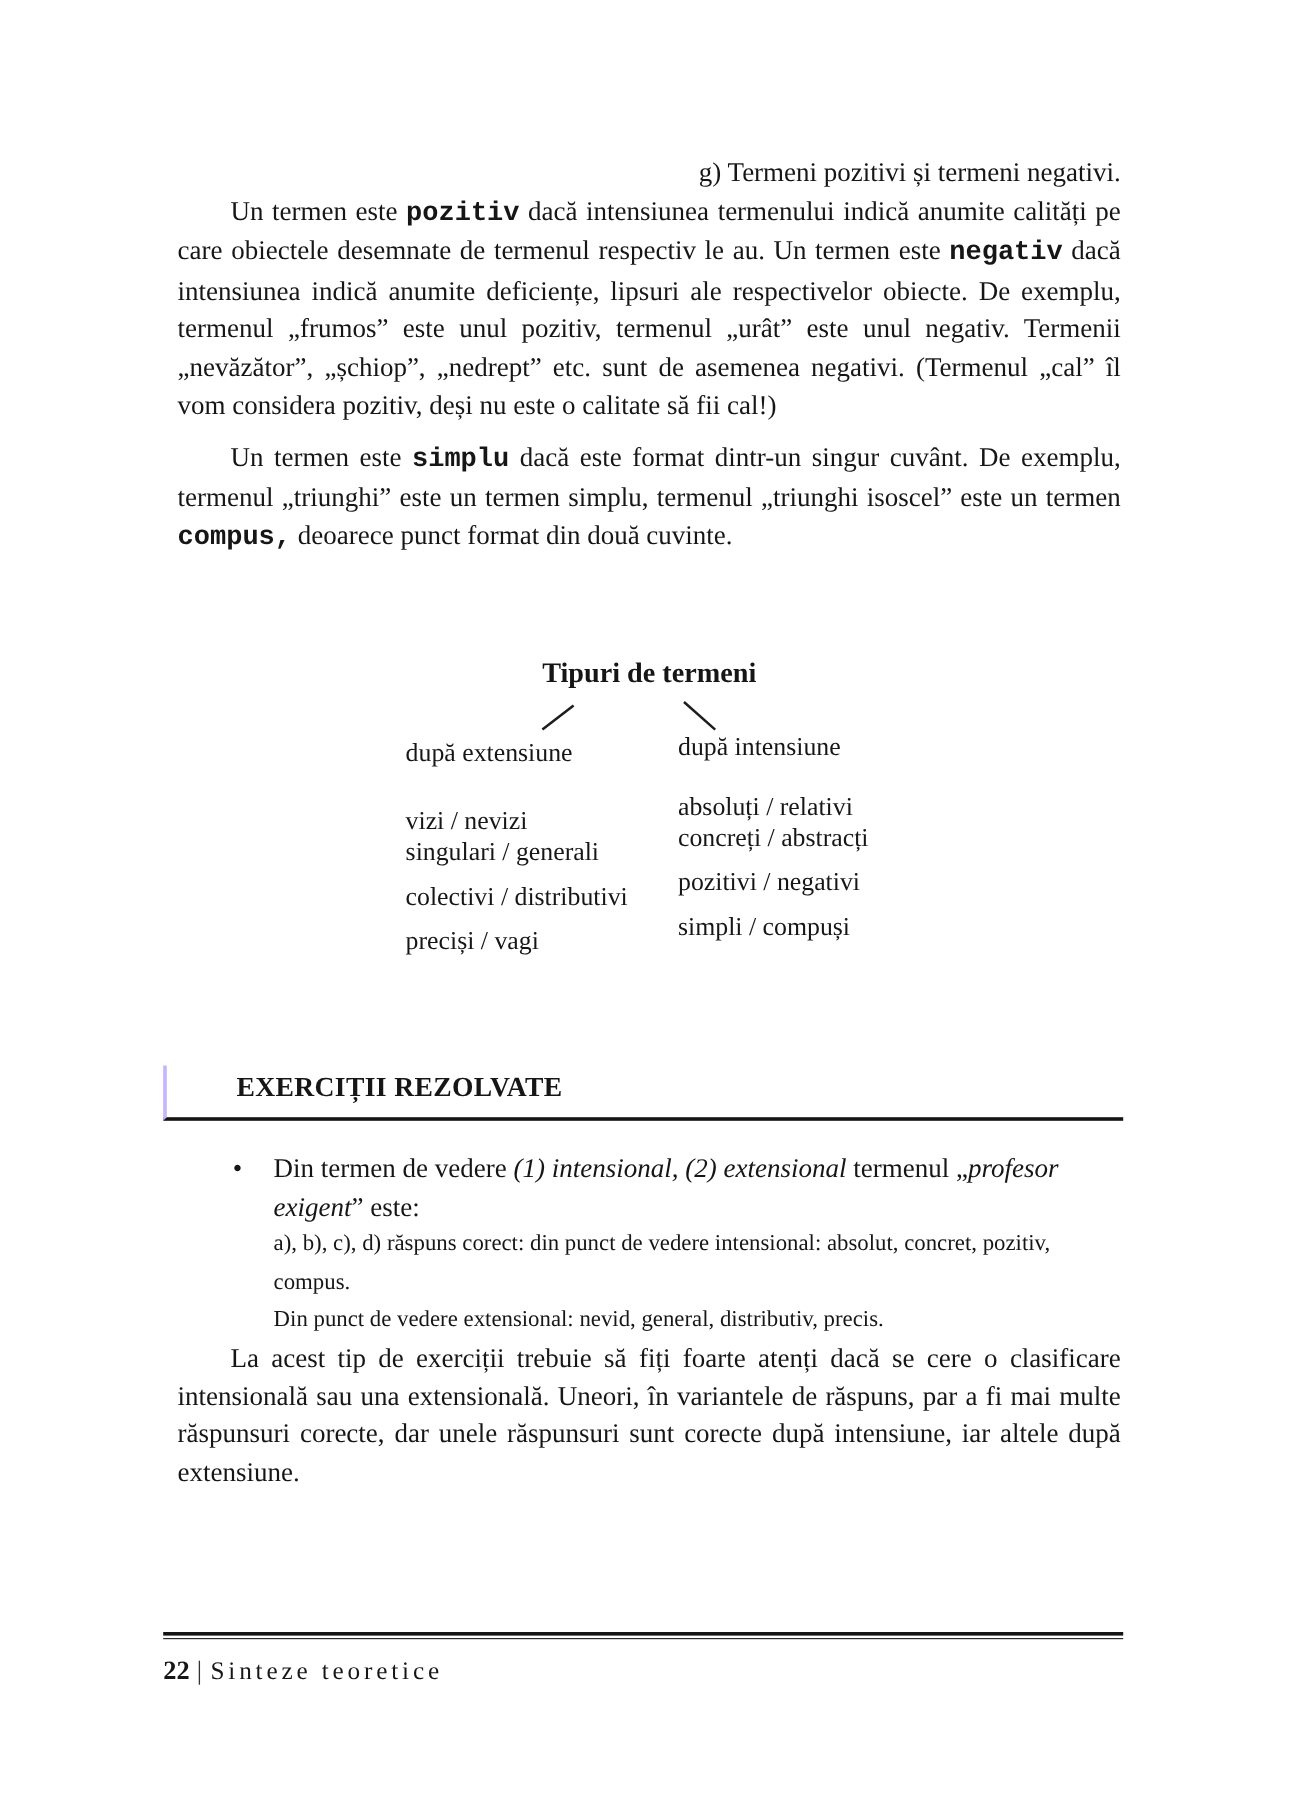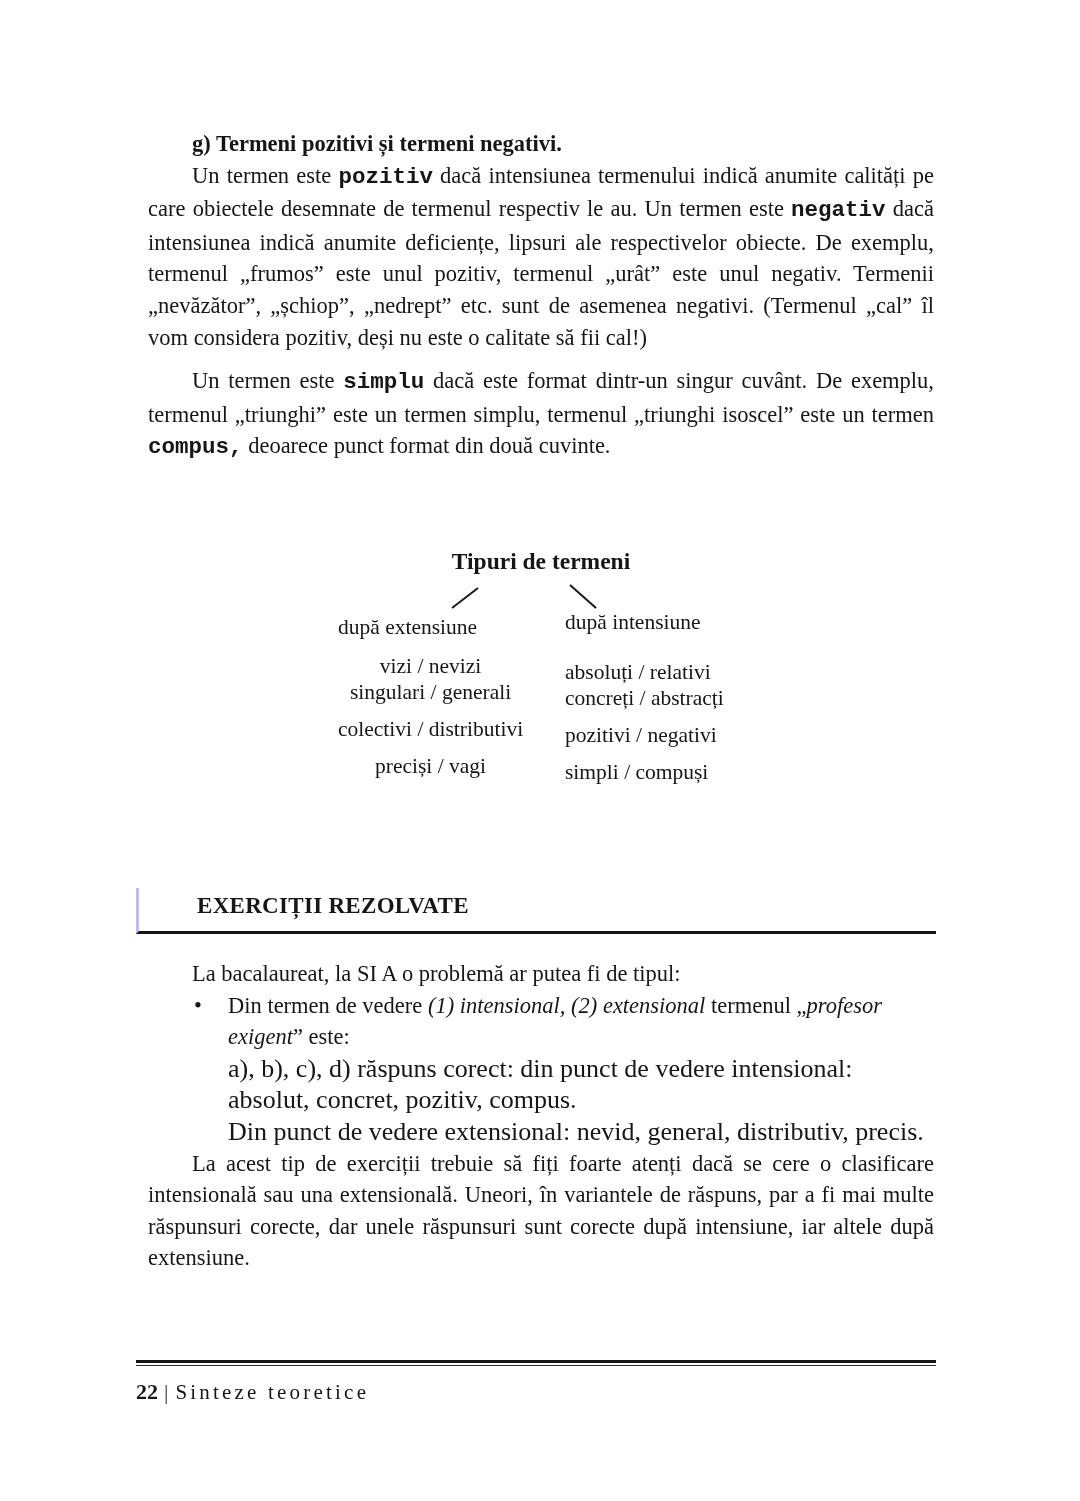--- a/index.html
+++ b/index.html
@@ -41,23 +41,23 @@
     text-align: justify;
     text-justify: inter-word;
     text-indent: 44px;
     hyphens: none;
   }
 
   h3.subhead {
     margin: 0;
     font-size: 22.5px;
     line-height: 31.6px;
-    font-weight: bold;
-    text-indent: 44px;
-    text-align: left;
+    font-weight: normal;
+    text-indent: 44px;
+    text-align: right;
   }
 
   .gap-h { height: 12px; }
 
   b, strong { font-weight: bold; font-family: Liberation Mono, monospace; }
   i, em { font-style: italic; }
 
   
   .diagram {
     position: absolute;
@@ -92,21 +92,21 @@
   }
   .branch-label.left  { left: 190px; top: 67px; }
   .branch-label.right { left: 417px; top: 62px; }
 
   .term-col {
     position: absolute;
     font-size: 21.5px;
     line-height: 26px;
     white-space: nowrap;
   }
-  .term-col.left  { left: 190px; top: 107px; text-align: center; }
+  .term-col.left  { left: 190px; top: 125px; }
   .term-col.right { left: 417px; top: 113px; }
   .term-col div { margin: 0; padding: 0; }
   .term-col div.sp { margin-top: 11px; }
 
   
   .section-head {
     position: absolute;
     left: 136px;
     top: 888px;
     width: 800px;
@@ -149,21 +149,21 @@
   .bullet-dot {
     position: absolute;
     left: 46px;
     top: 0;
     font-size: 22.5px;
     line-height: 31.6px;
   }
   .sub-line {
     margin: 0;
     padding-left: 80px;
-    font-size: 26px;
+    font-size: 19px;
     line-height: 31.6px;
     text-align: left;
   }
   .closing {
     margin: 0;
     font-size: 22.5px;
     line-height: 31.6px;
     text-align: justify;
     text-indent: 44px;
   }
@@ -250,21 +250,20 @@
     </div>
 
   </div>
 
   <div class="section-head">
     <div class="section-head-label">EXERCIȚII REZOLVATE</div>
   </div>
 
   <div class="exercises">
 
-    <p class="ex-line">La bacalaureat, la SI A o problemă ar putea fi de tipul:</p>
 
     <div class="bullet-row">
       <span class="bullet-dot">•</span><span>Din termen de vedere </span><i>(1) intensional, (2) extensional</i><span> termenul „</span><i>profesor exigent</i><span>” este:</span>
     </div>
 
     <p class="sub-line">a), b), c), d) răspuns corect: din punct de vedere intensional: absolut, concret, pozitiv, compus.</p>
     <p class="sub-line">Din punct de vedere extensional: nevid, general, distributiv, precis.</p>
 
     <p class="closing">La acest tip de exerciții trebuie să fiți foarte atenți dacă se cere o clasificare intensională sau una extensională. Uneori, în variantele de răspuns, par a fi mai multe răspunsuri corecte, dar unele răspunsuri sunt corecte după intensiune, iar altele după extensiune.</p>
 

